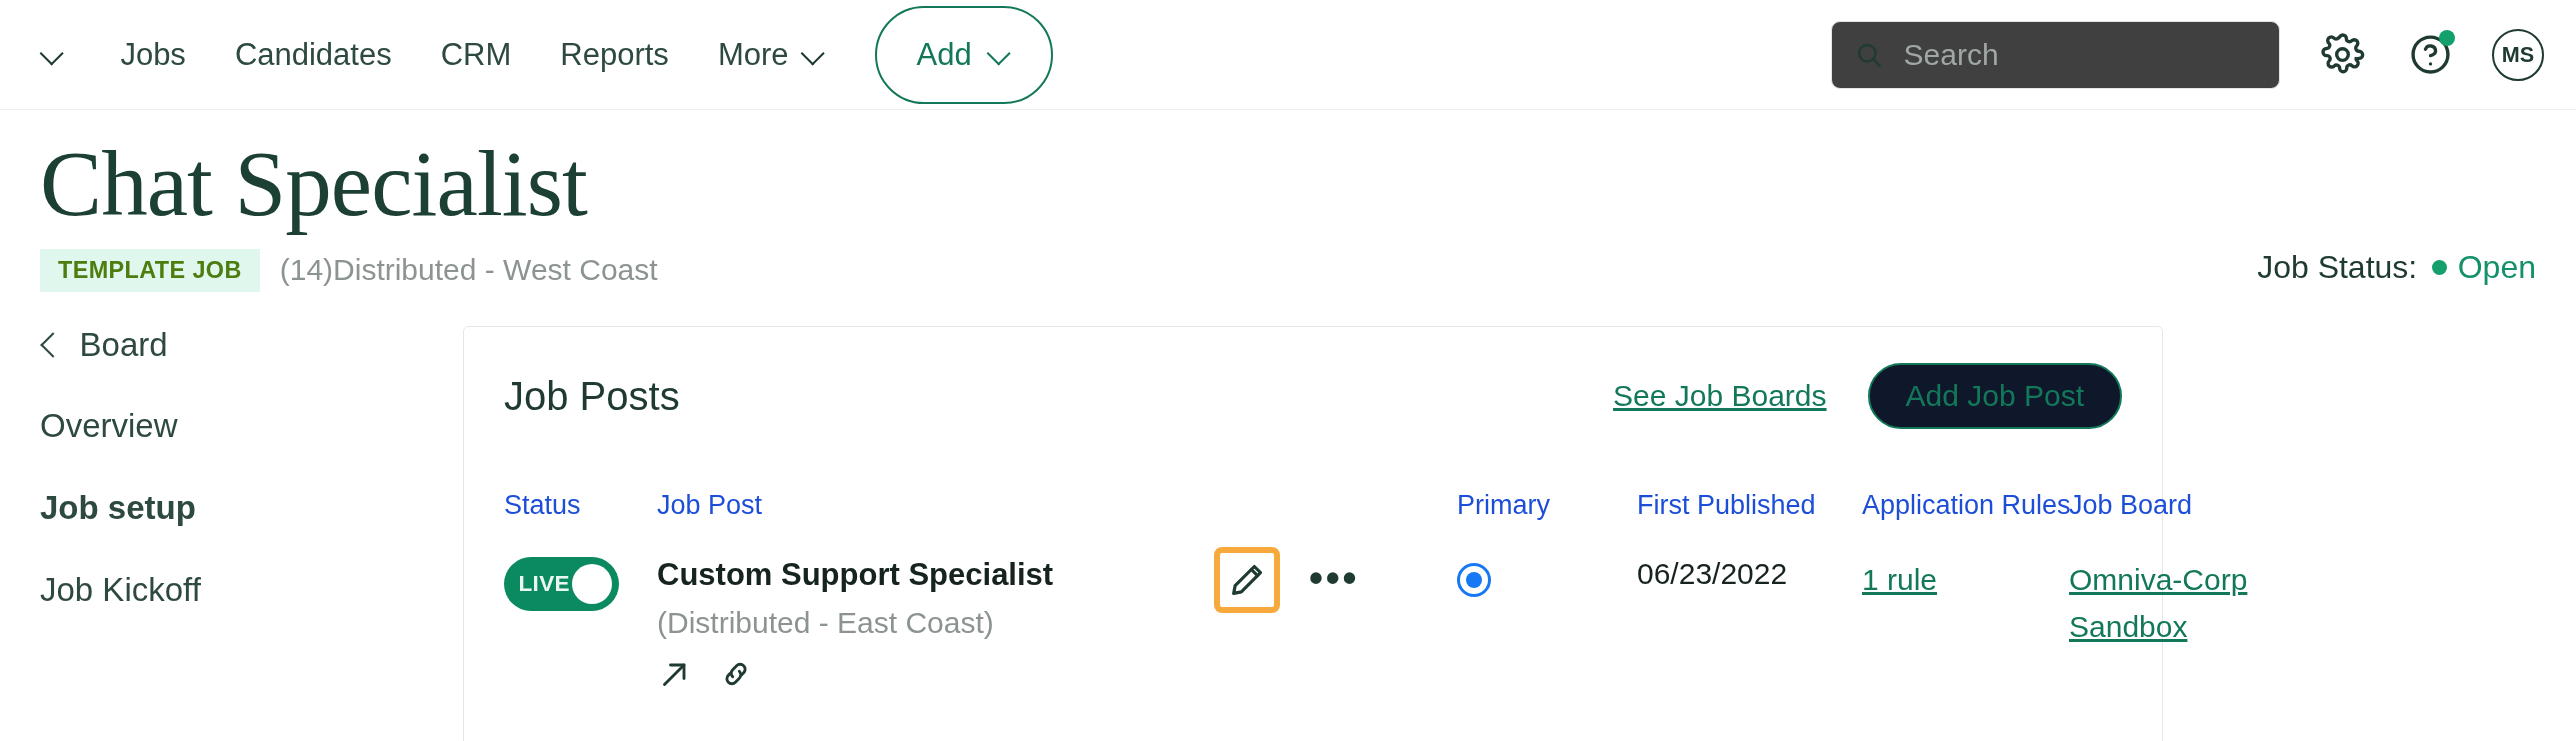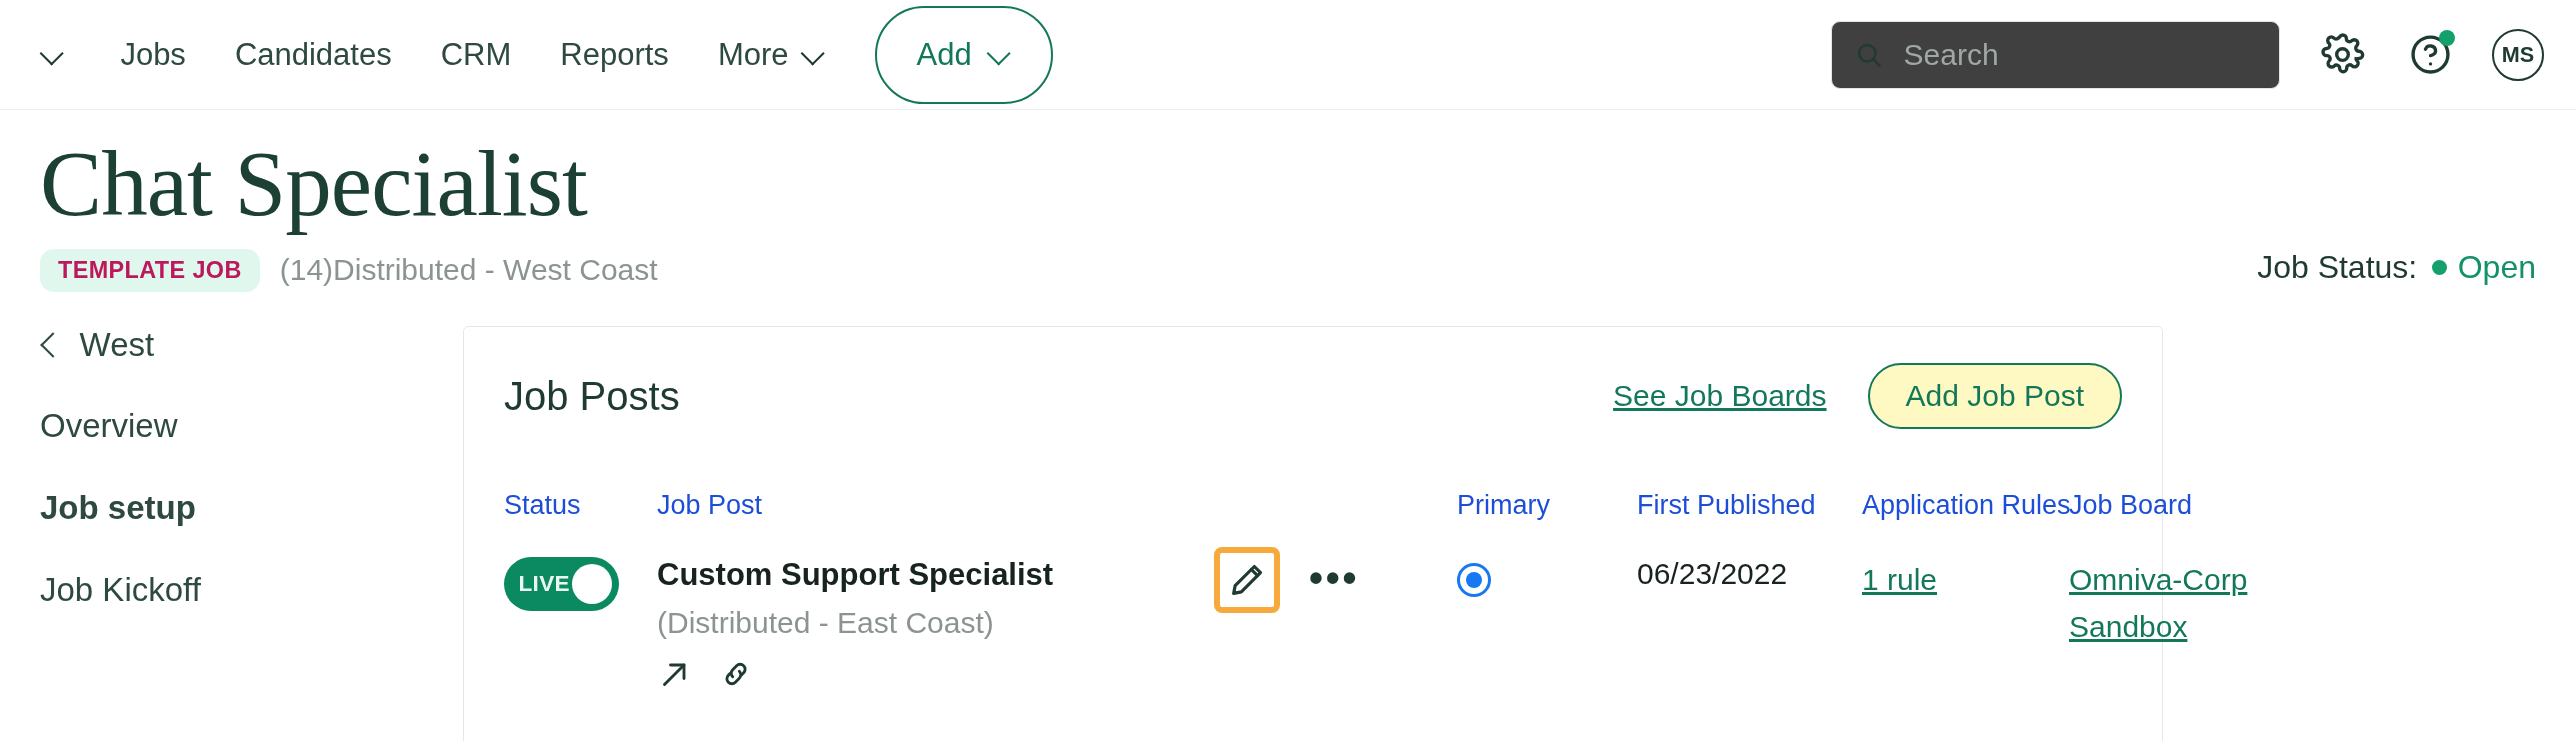--- a/index.html
+++ b/index.html
@@ -147,26 +147,26 @@
     letter-spacing: -0.9px;
   }
   .subrow {
     display: flex;
     align-items: center;
     gap: 20px;
     margin-top: 16px;
   }
   .badge {
     background: #DFF7EC;
-    color: #be185d;
+    color: #4d7c0f;
     font-size: 23.4px;
     font-weight: bold;
     letter-spacing: 0.4px;
     padding: 8px 18px;
-    border-radius: 14px;
+    border-radius: 0;
   }
   .sub-meta {
     font-size: 30px;
     color: #8C9491;
   }
   .job-status {
     position: absolute;
     right: 40px;
     bottom: 5.4px;
     font-size: 32px;
@@ -248,21 +248,21 @@
     text-decoration: underline;
     cursor: pointer;
     white-space: nowrap;
   }
   .outline-btn {
     border: 2.7px solid #13785A;
     border-radius: 897px;
     padding: 14.4px 36px;
     font-size: 30px;
     color: #13785A;
-    background: #fef9c3;
+    background: #0f172a;
     cursor: pointer;
     white-space: nowrap;
     font-family: "Liberation Sans", sans-serif;
   }
 
   table.posts {
     width: 100%;
     border-collapse: collapse;
     table-layout: fixed;
   }
@@ -455,21 +455,21 @@
     <span class="status-dot"></span>
     <span class="status-val">Open</span>
   </div>
 </div>
 
 <div class="body-wrap">
 
   <div class="sidebar">
     <div class="back-link">
       <span class="back-chev"></span>
-      <span>West</span>
+      <span>Board</span>
     </div>
     <div class="side-item">
       <span>Overview</span>
     </div>
     <div class="side-item active">
       <span>Job setup</span>
     </div>
     <div class="side-item">
       <span>Job Kickoff</span>
     </div>

